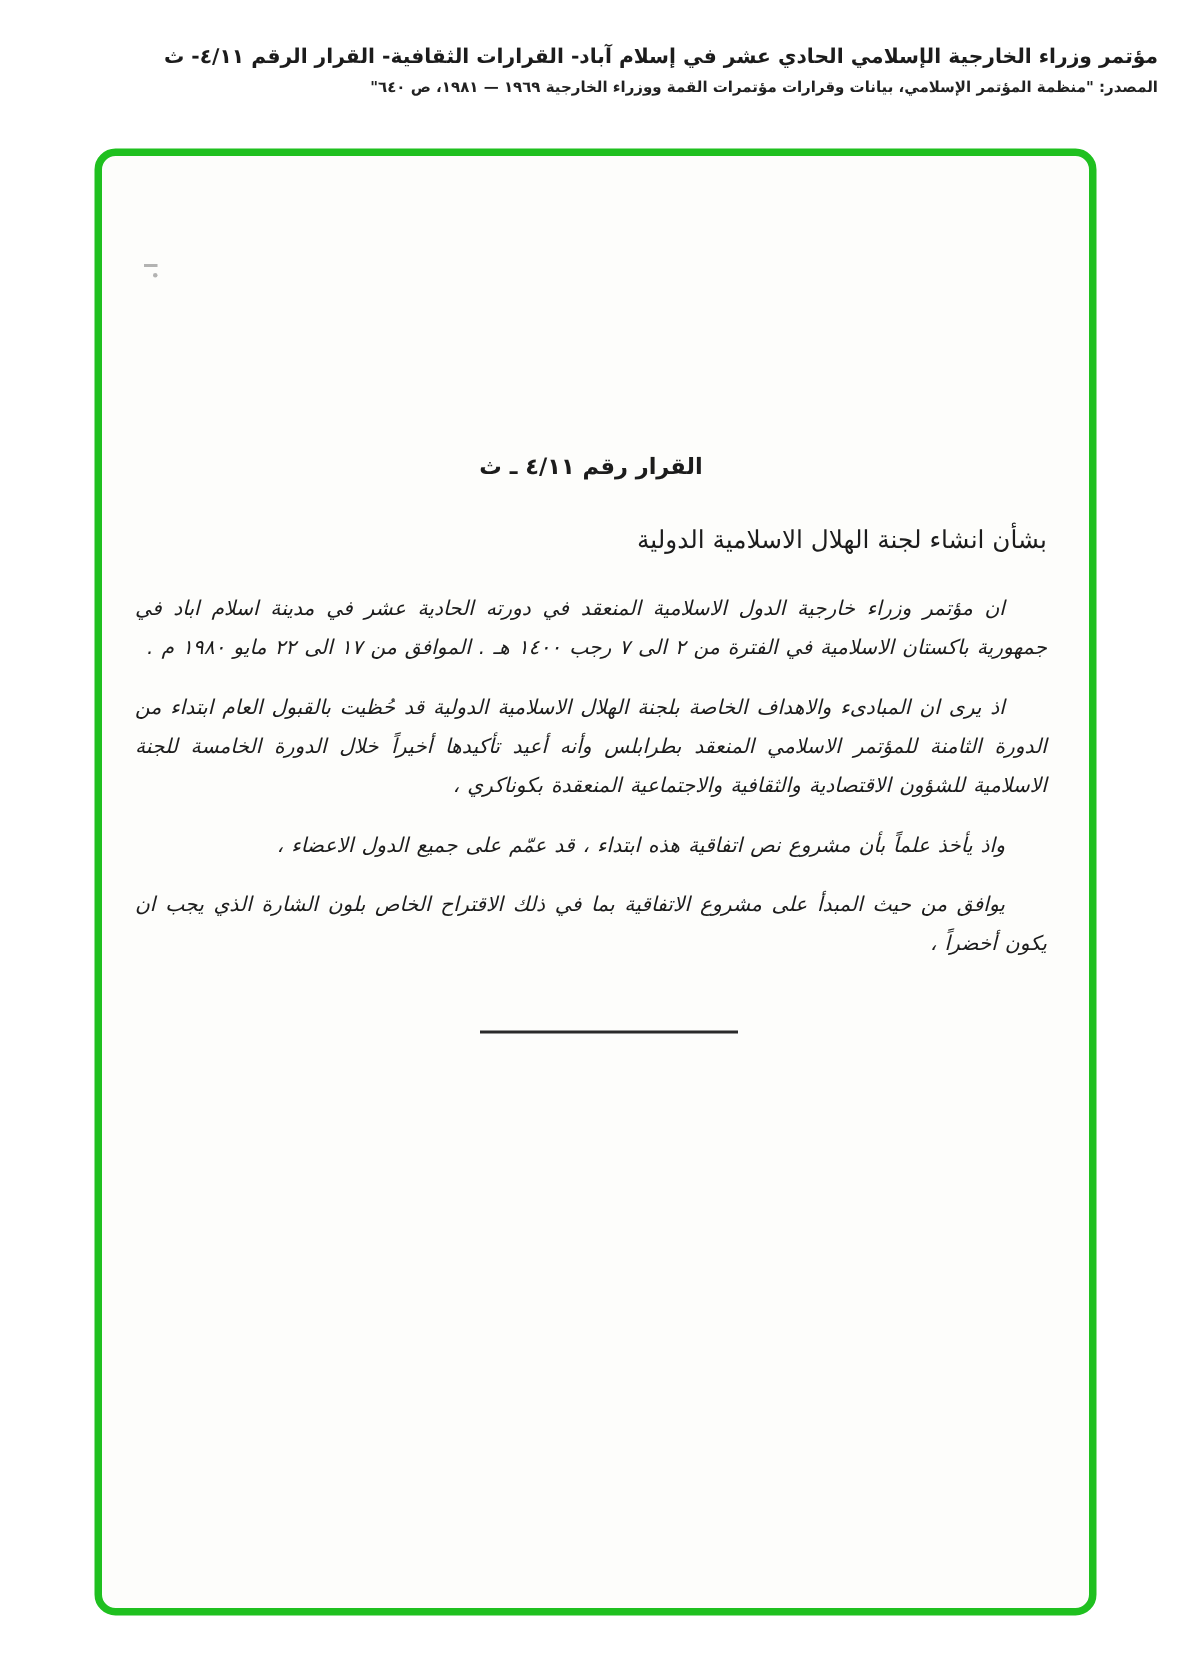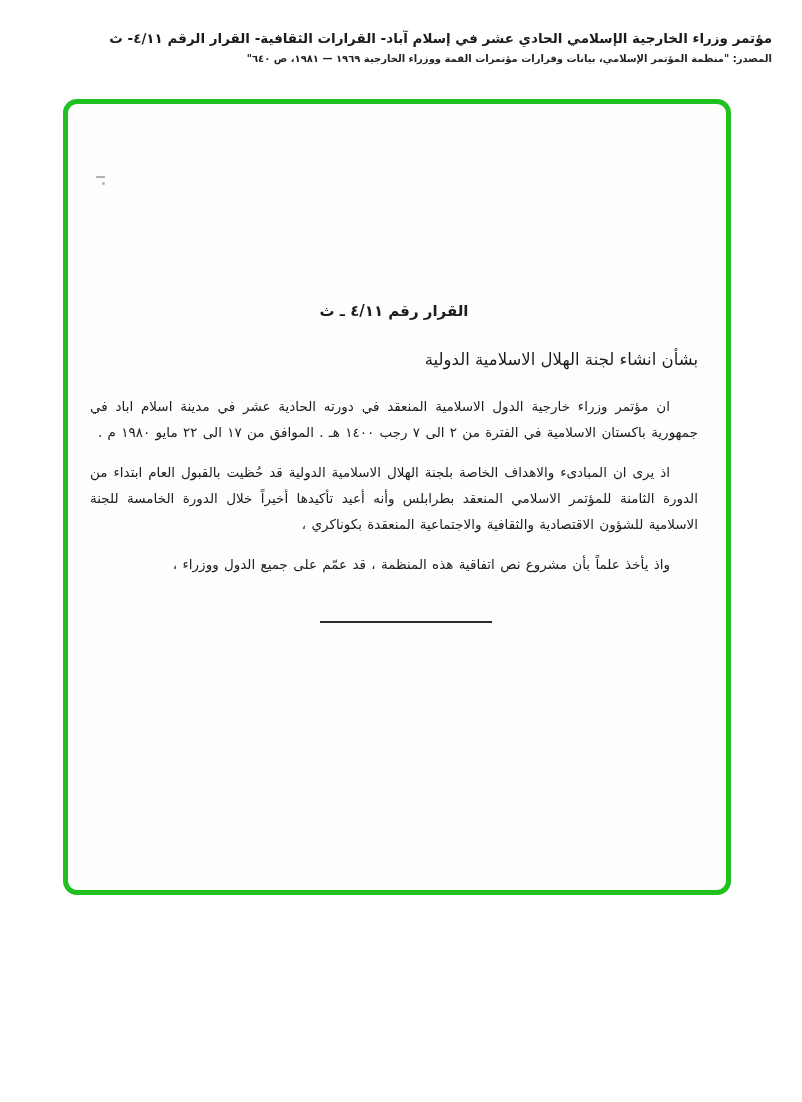--- a/index.html
+++ b/index.html
@@ -36,21 +36,21 @@
     margin-top: 5px;
     color: #222222;
   }
 
   
   .frame {
     position: absolute;
     left: 63px;
     top: 99px;
     width: 668px;
-    height: 796px;
+    height: 978px;
     border: 5px solid #1fc01f;
     border-radius: 14px;
     background: #fdfdfb;
     box-sizing: border-box;
   }
 
   
   .speck {
     position: absolute;
     background: #777;
@@ -84,20 +84,21 @@
     letter-spacing: 0.3px;
   }
 
   .para {
     font-size: 13.5px;
     line-height: 1.95;
     margin: 0 0 13px 0;
     text-align: justify;
     text-indent: 28px;
     word-spacing: 1px;
+    font-style: italic;
   }
 
   .divider {
     width: 172px;
     height: 2px;
     background: #2a2a2a;
     margin: 44px auto 0 auto;
     position: relative;
     left: 12px; 
   }
@@ -113,17 +114,18 @@
 <div class="frame" style="border-color: rgb(31, 192, 31);">
   <span class="speck speck-a"></span>
   <span class="speck speck-b"></span>
 
   <div class="content">
     <div class="decision-number">القرار رقم ٤/١١ ـ ث</div>
     <div class="doc-title">بشأن انشاء لجنة الهلال الاسلامية الدولية</div>
 
     <p class="para">ان مؤتمر وزراء خارجية الدول الاسلامية المنعقد في دورته الحادية عشر في مدينة اسلام اباد في جمهورية باكستان الاسلامية في الفترة من ٢ الى ٧ رجب ١٤٠٠ هـ . الموافق من ١٧ الى ٢٢ مايو ١٩٨٠ م .</p>
     <p class="para">اذ يرى ان المبادىء والاهداف الخاصة بلجنة الهلال الاسلامية الدولية قد حُظيت بالقبول العام ابتداء من الدورة الثامنة للمؤتمر الاسلامي المنعقد بطرابلس وأنه أعيد تأكيدها أخيراً خلال الدورة الخامسة للجنة الاسلامية للشؤون الاقتصادية والثقافية والاجتماعية المنعقدة بكوناكري ،</p>
-    <p class="para">واذ يأخذ علماً بأن مشروع نص اتفاقية هذه المنظمة ، قد عمّم على جميع الدول ووزراء ،</p>
+    <p class="para">واذ يأخذ علماً بأن مشروع نص اتفاقية هذه ابتداء ، قد عمّم على جميع الدول الاعضاء ،</p>
+    <p class="para">يوافق من حيث المبدأ على مشروع الاتفاقية بما في ذلك الاقتراح الخاص بلون الشارة الذي يجب ان يكون أخضراً ،</p>
 
     <div class="divider"></div>
   </div>
 </div>
 
 </body></html>

